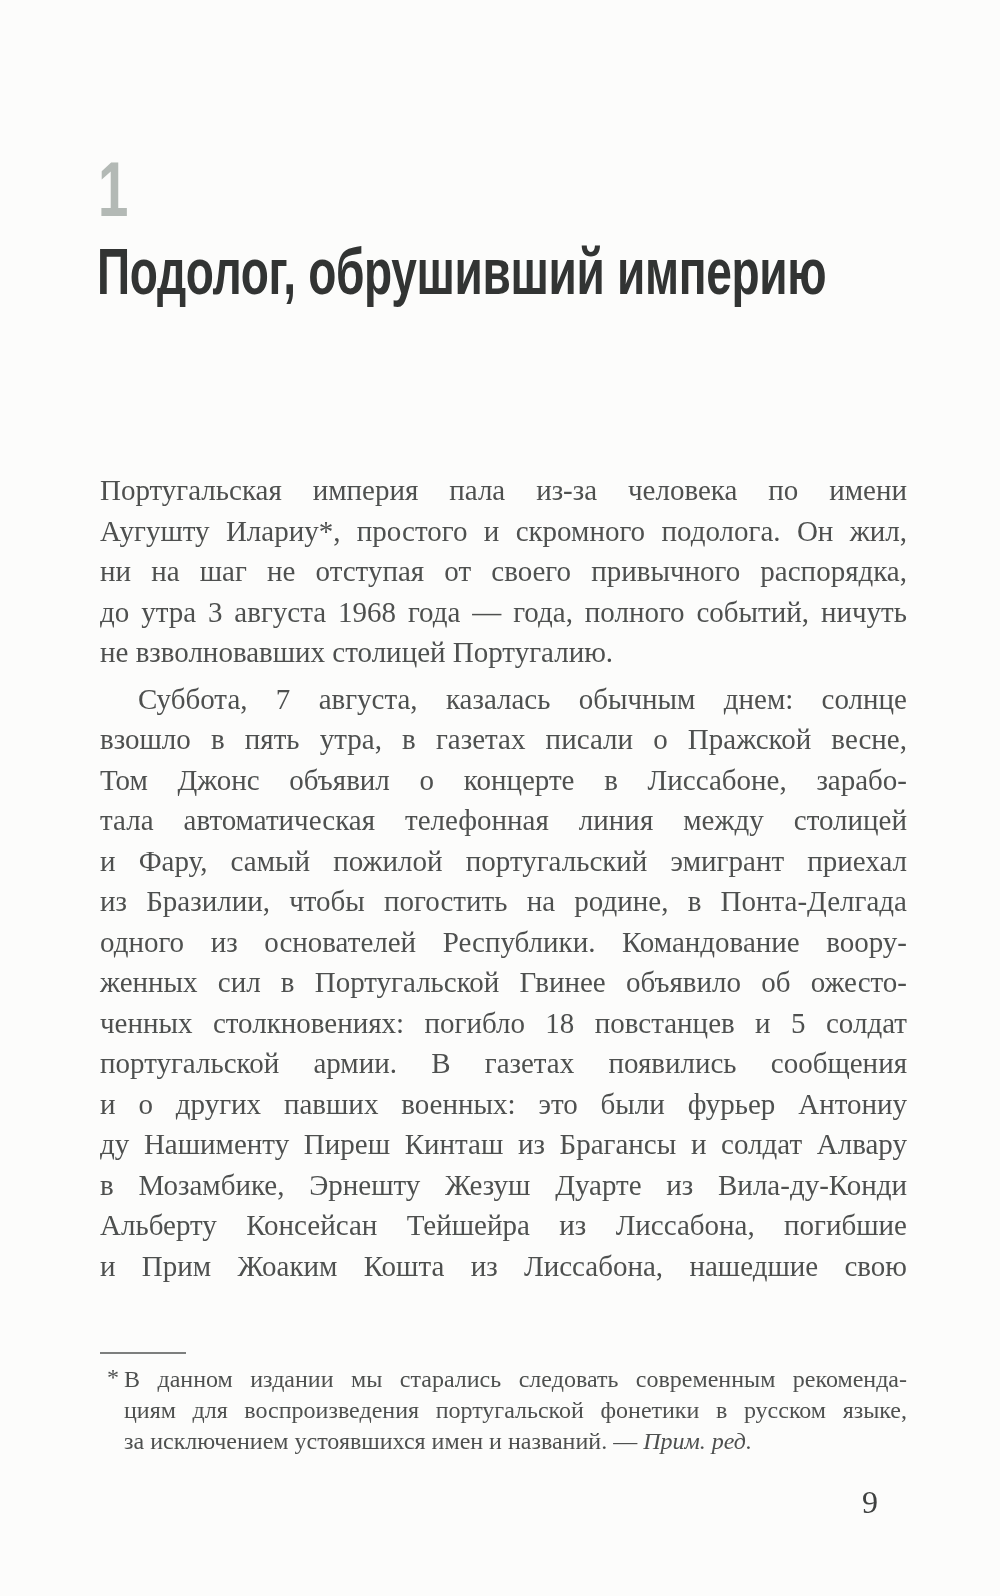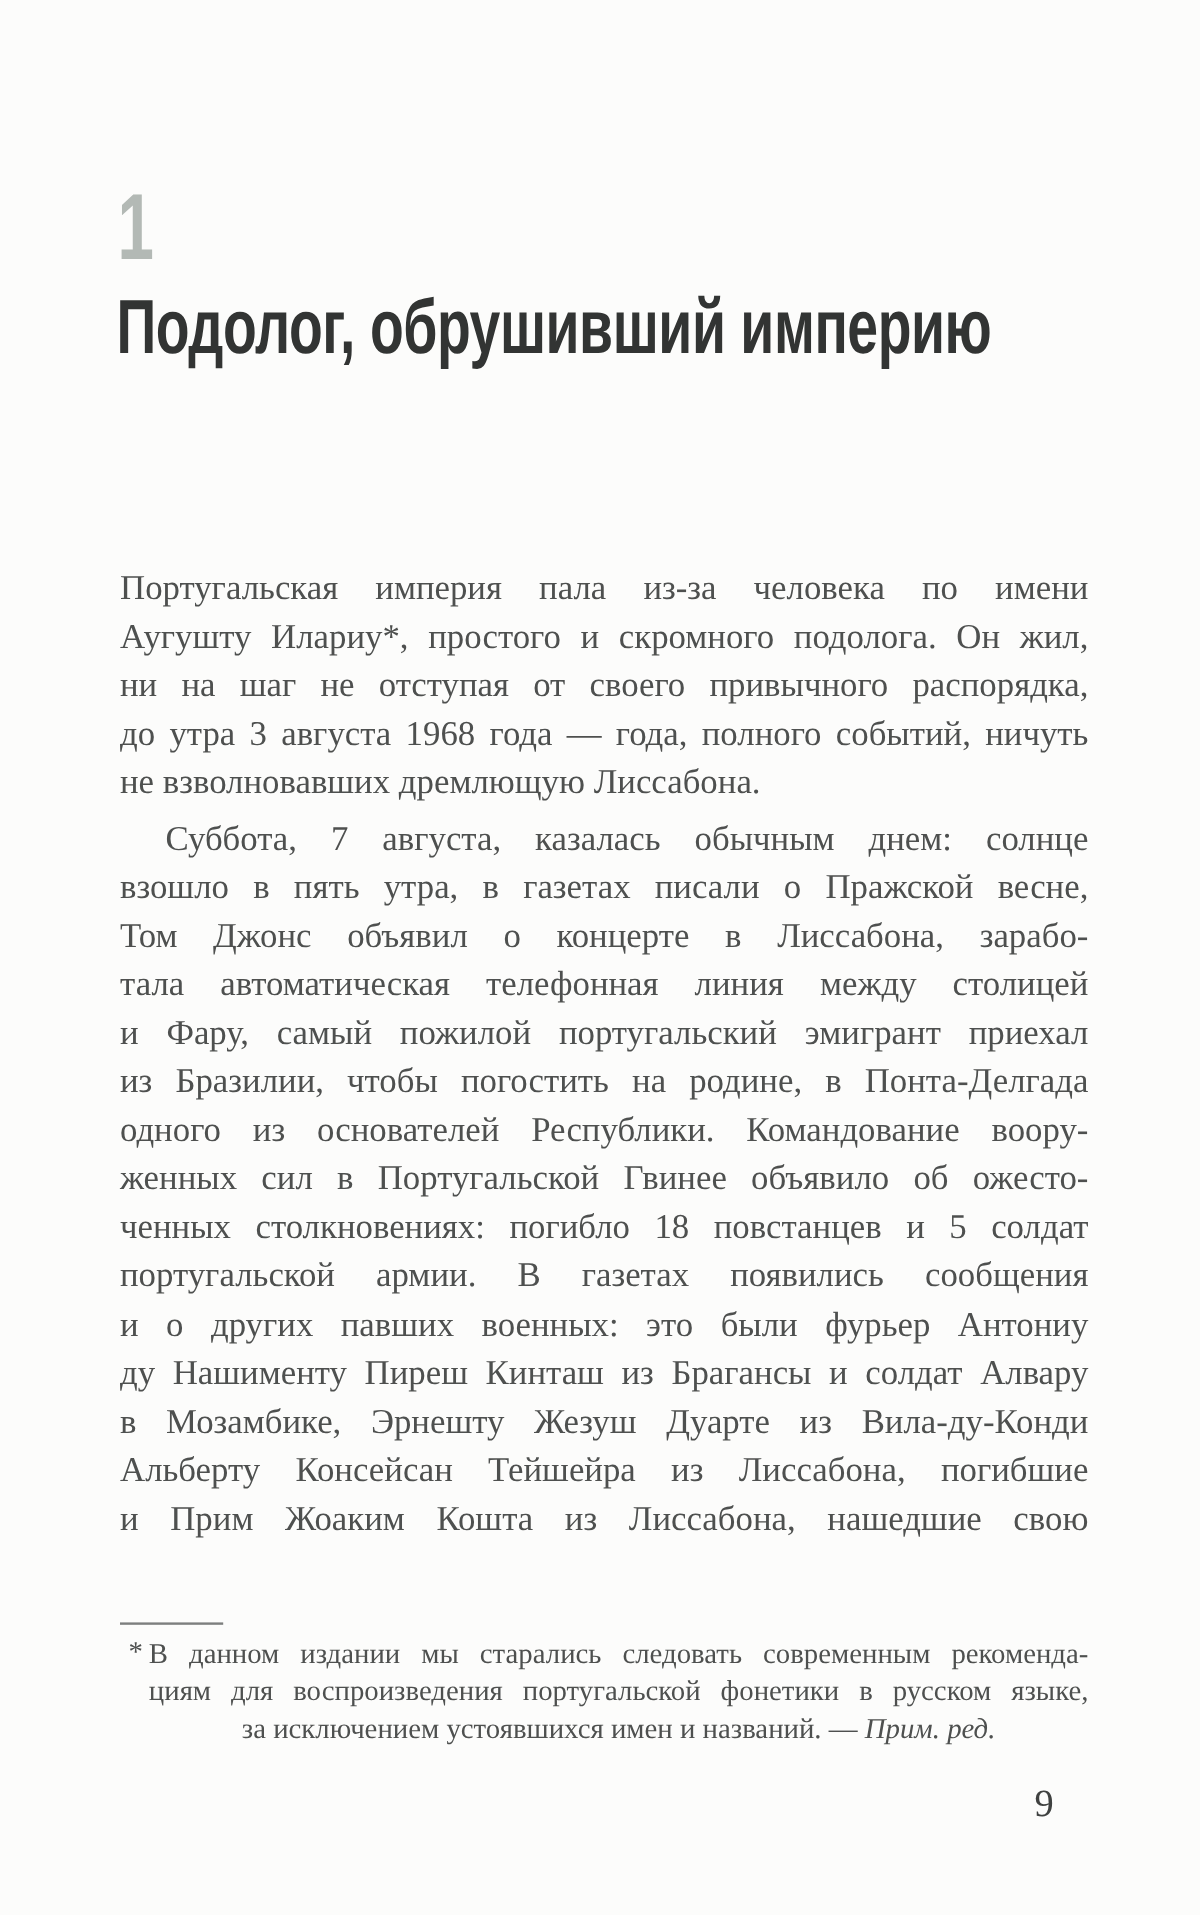--- a/index.html
+++ b/index.html
@@ -79,21 +79,21 @@
     font-size: 24px;
     line-height: 31px;
   }
   .footnote-marker {
     position: absolute;
     left: 7px;
     top: -2px;
     font-size: 24px;
     color: var(--body-text);
   }
-  .fline { text-align: center; }
+  .fline { text-align: left; }
   .fline.jline { text-align: justify; text-align-last: justify; }
   .it { font-style: italic; }
   .page-number {
     position: absolute;
     left: 862px;
     top: 1484px;
     font-size: 32px;
     color: var(--page-number-color);
   }
 </style>
@@ -105,26 +105,26 @@
   <div class="chapter-number">1</div>
 
   <h1 class="chapter-title">Подолог, обрушивший империю</h1>
 
   <div class="body-text" id="body-paragraphs">
       <div class="para">
         <div class="line jline">Португальская империя пала из-за человека по имени</div>
         <div class="line jline">Аугушту Илариу*, простого и скромного подолога. Он жил,</div>
         <div class="line jline">ни на шаг не отступая от своего привычного распорядка,</div>
         <div class="line jline">до утра 3 августа 1968 года — года, полного событий, ничуть</div>
-        <div class="line">не взволновавших дремлющую Лиссабона.</div>
+        <div class="line">не взволновавших столицей Португалию.</div>
       </div>
       <div class="para">
         <div class="line jline indent">Суббота, 7 августа, казалась обычным днем: солнце</div>
         <div class="line jline">взошло в пять утра, в газетах писали о Пражской весне,</div>
-        <div class="line jline">Том Джонс объявил о концерте в Лиссабона, зарабо-</div>
+        <div class="line jline">Том Джонс объявил о концерте в Лиссабоне, зарабо-</div>
         <div class="line jline">тала автоматическая телефонная линия между столицей</div>
         <div class="line jline">и Фару, самый пожилой португальский эмигрант приехал</div>
         <div class="line jline">из Бразилии, чтобы погостить на родине, в Понта-Делгада</div>
         <div class="line jline">одного из основателей Республики. Командование воору-</div>
         <div class="line jline">женных сил в Португальской Гвинее объявило об ожесто-</div>
         <div class="line jline">ченных столкновениях: погибло 18 повстанцев и 5 солдат</div>
         <div class="line jline">португальской армии. В газетах появились сообщения</div>
         <div class="line jline">и о других павших военных: это были фурьер Антониу</div>
         <div class="line jline">ду Нашименту Пиреш Кинташ из Брагансы и солдат Алвару</div>
         <div class="line jline">в Мозамбике, Эрнешту Жезуш Дуарте из Вила-ду-Конди</div>

